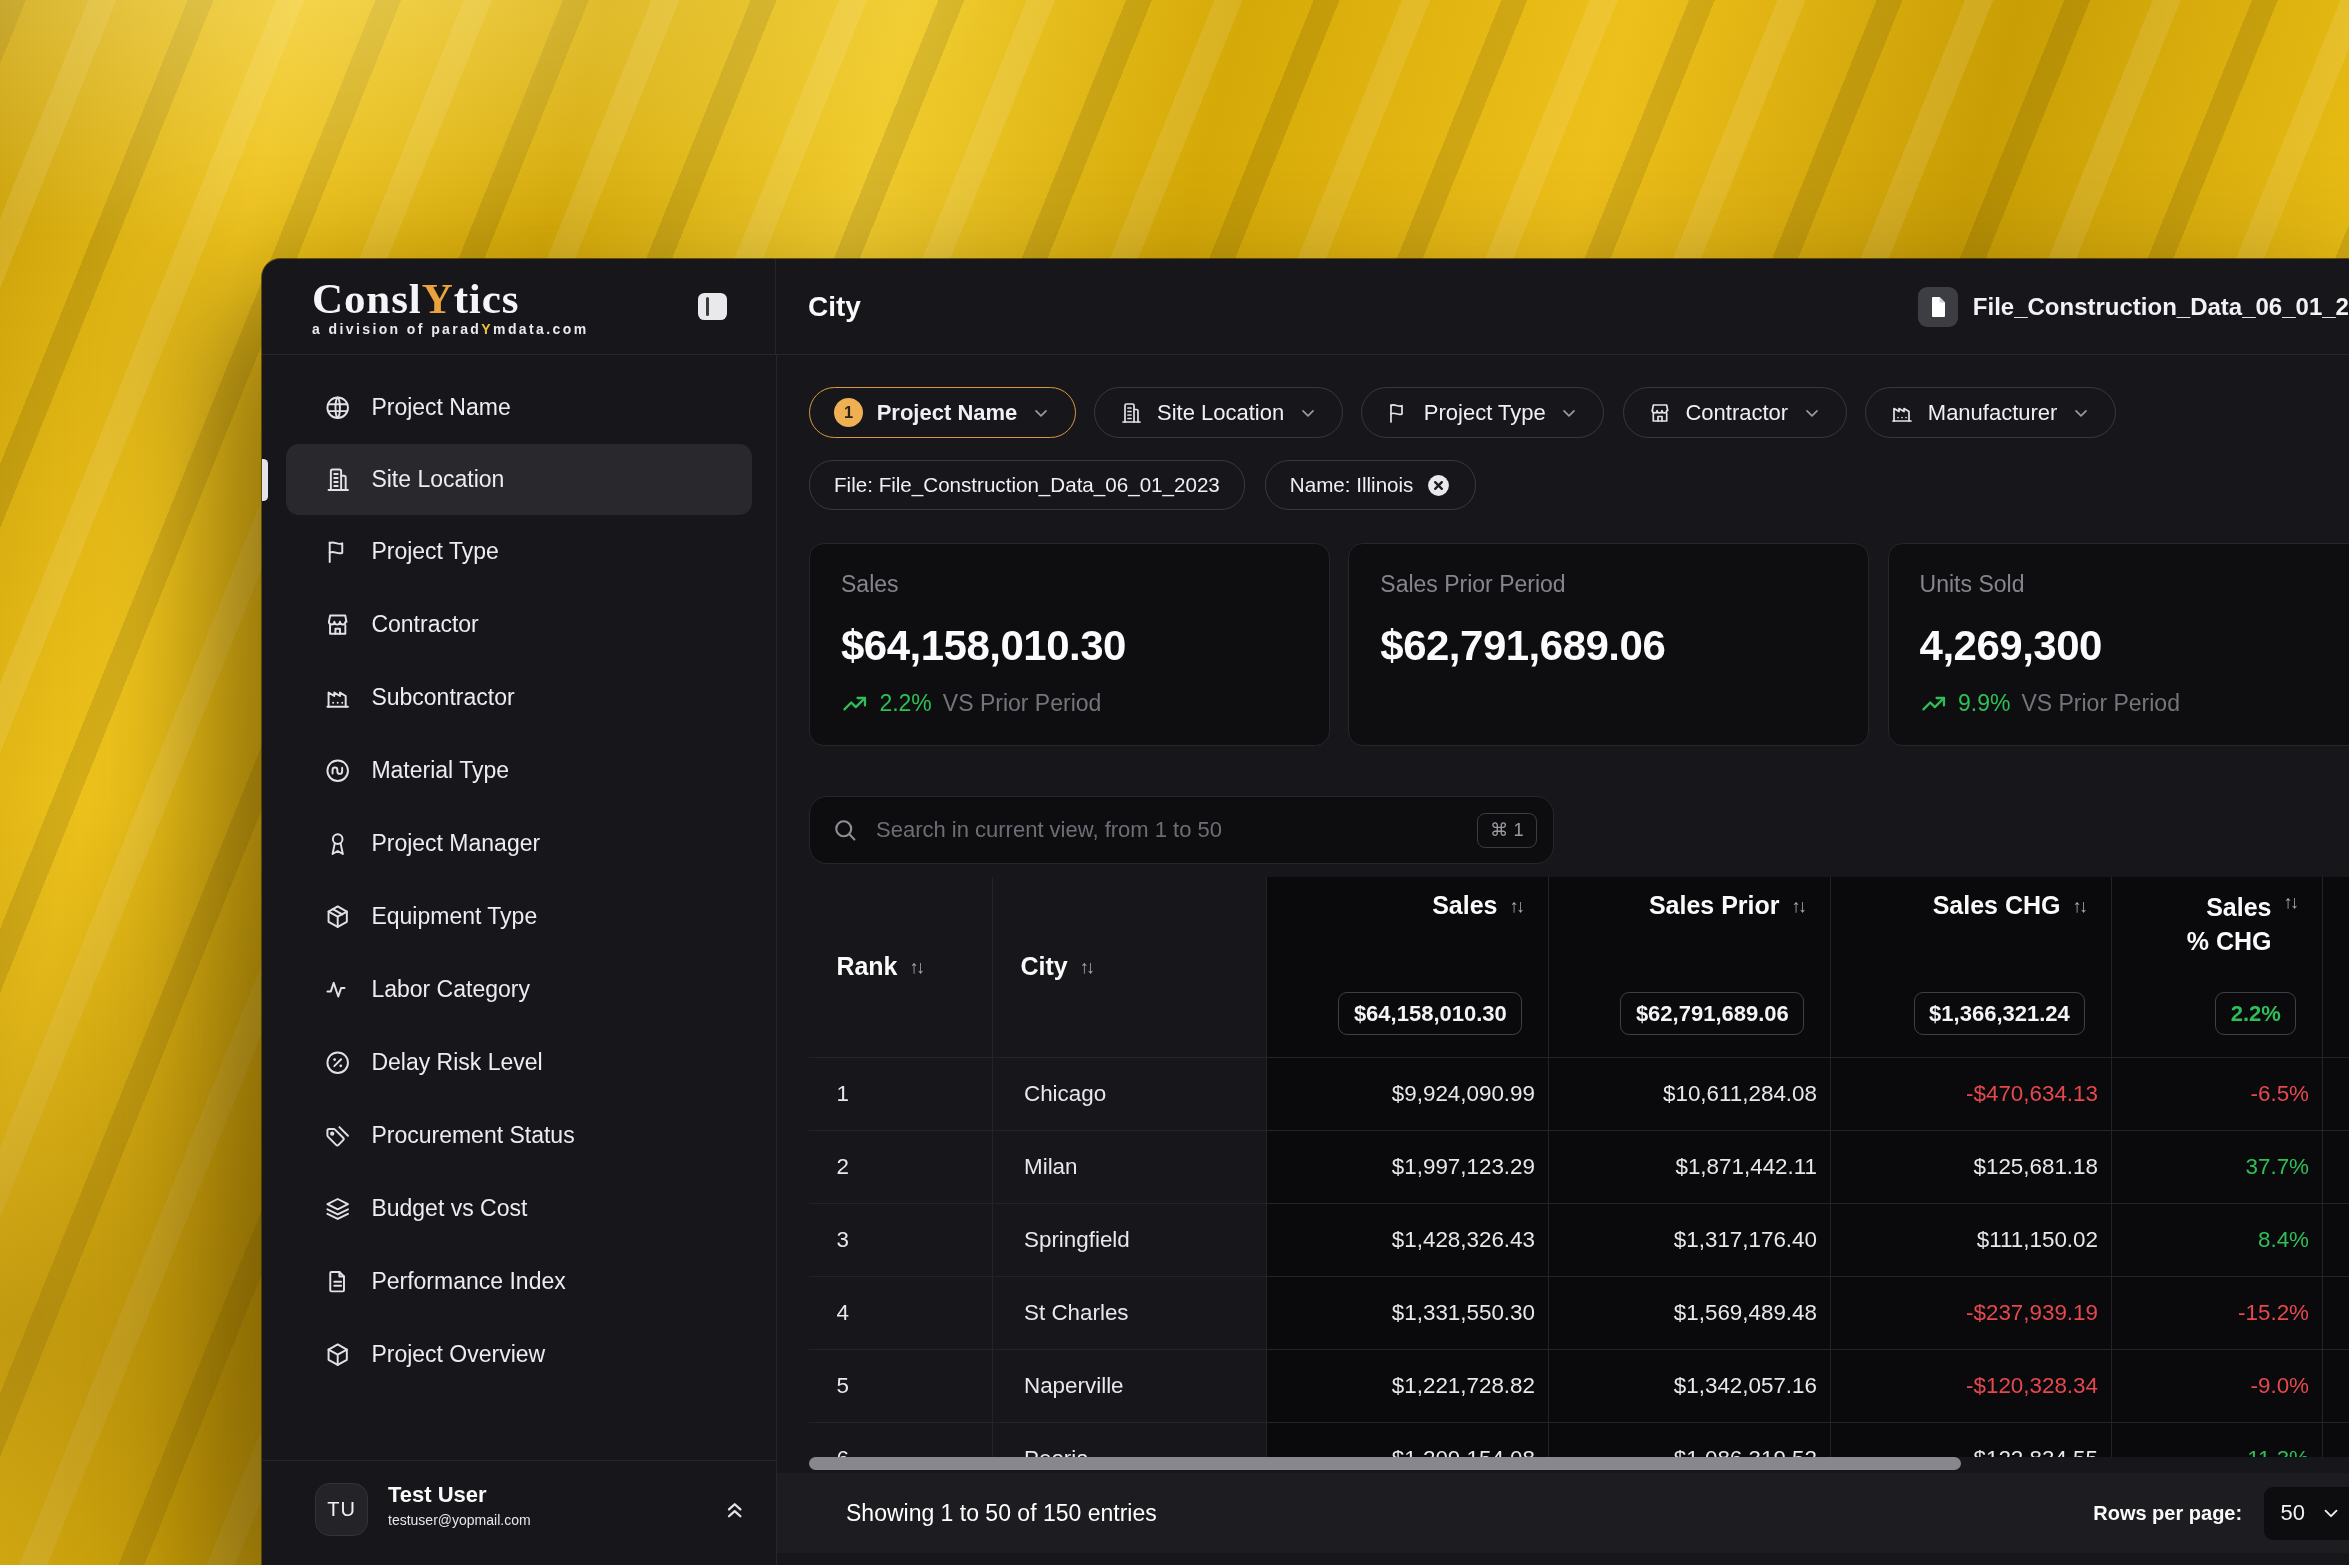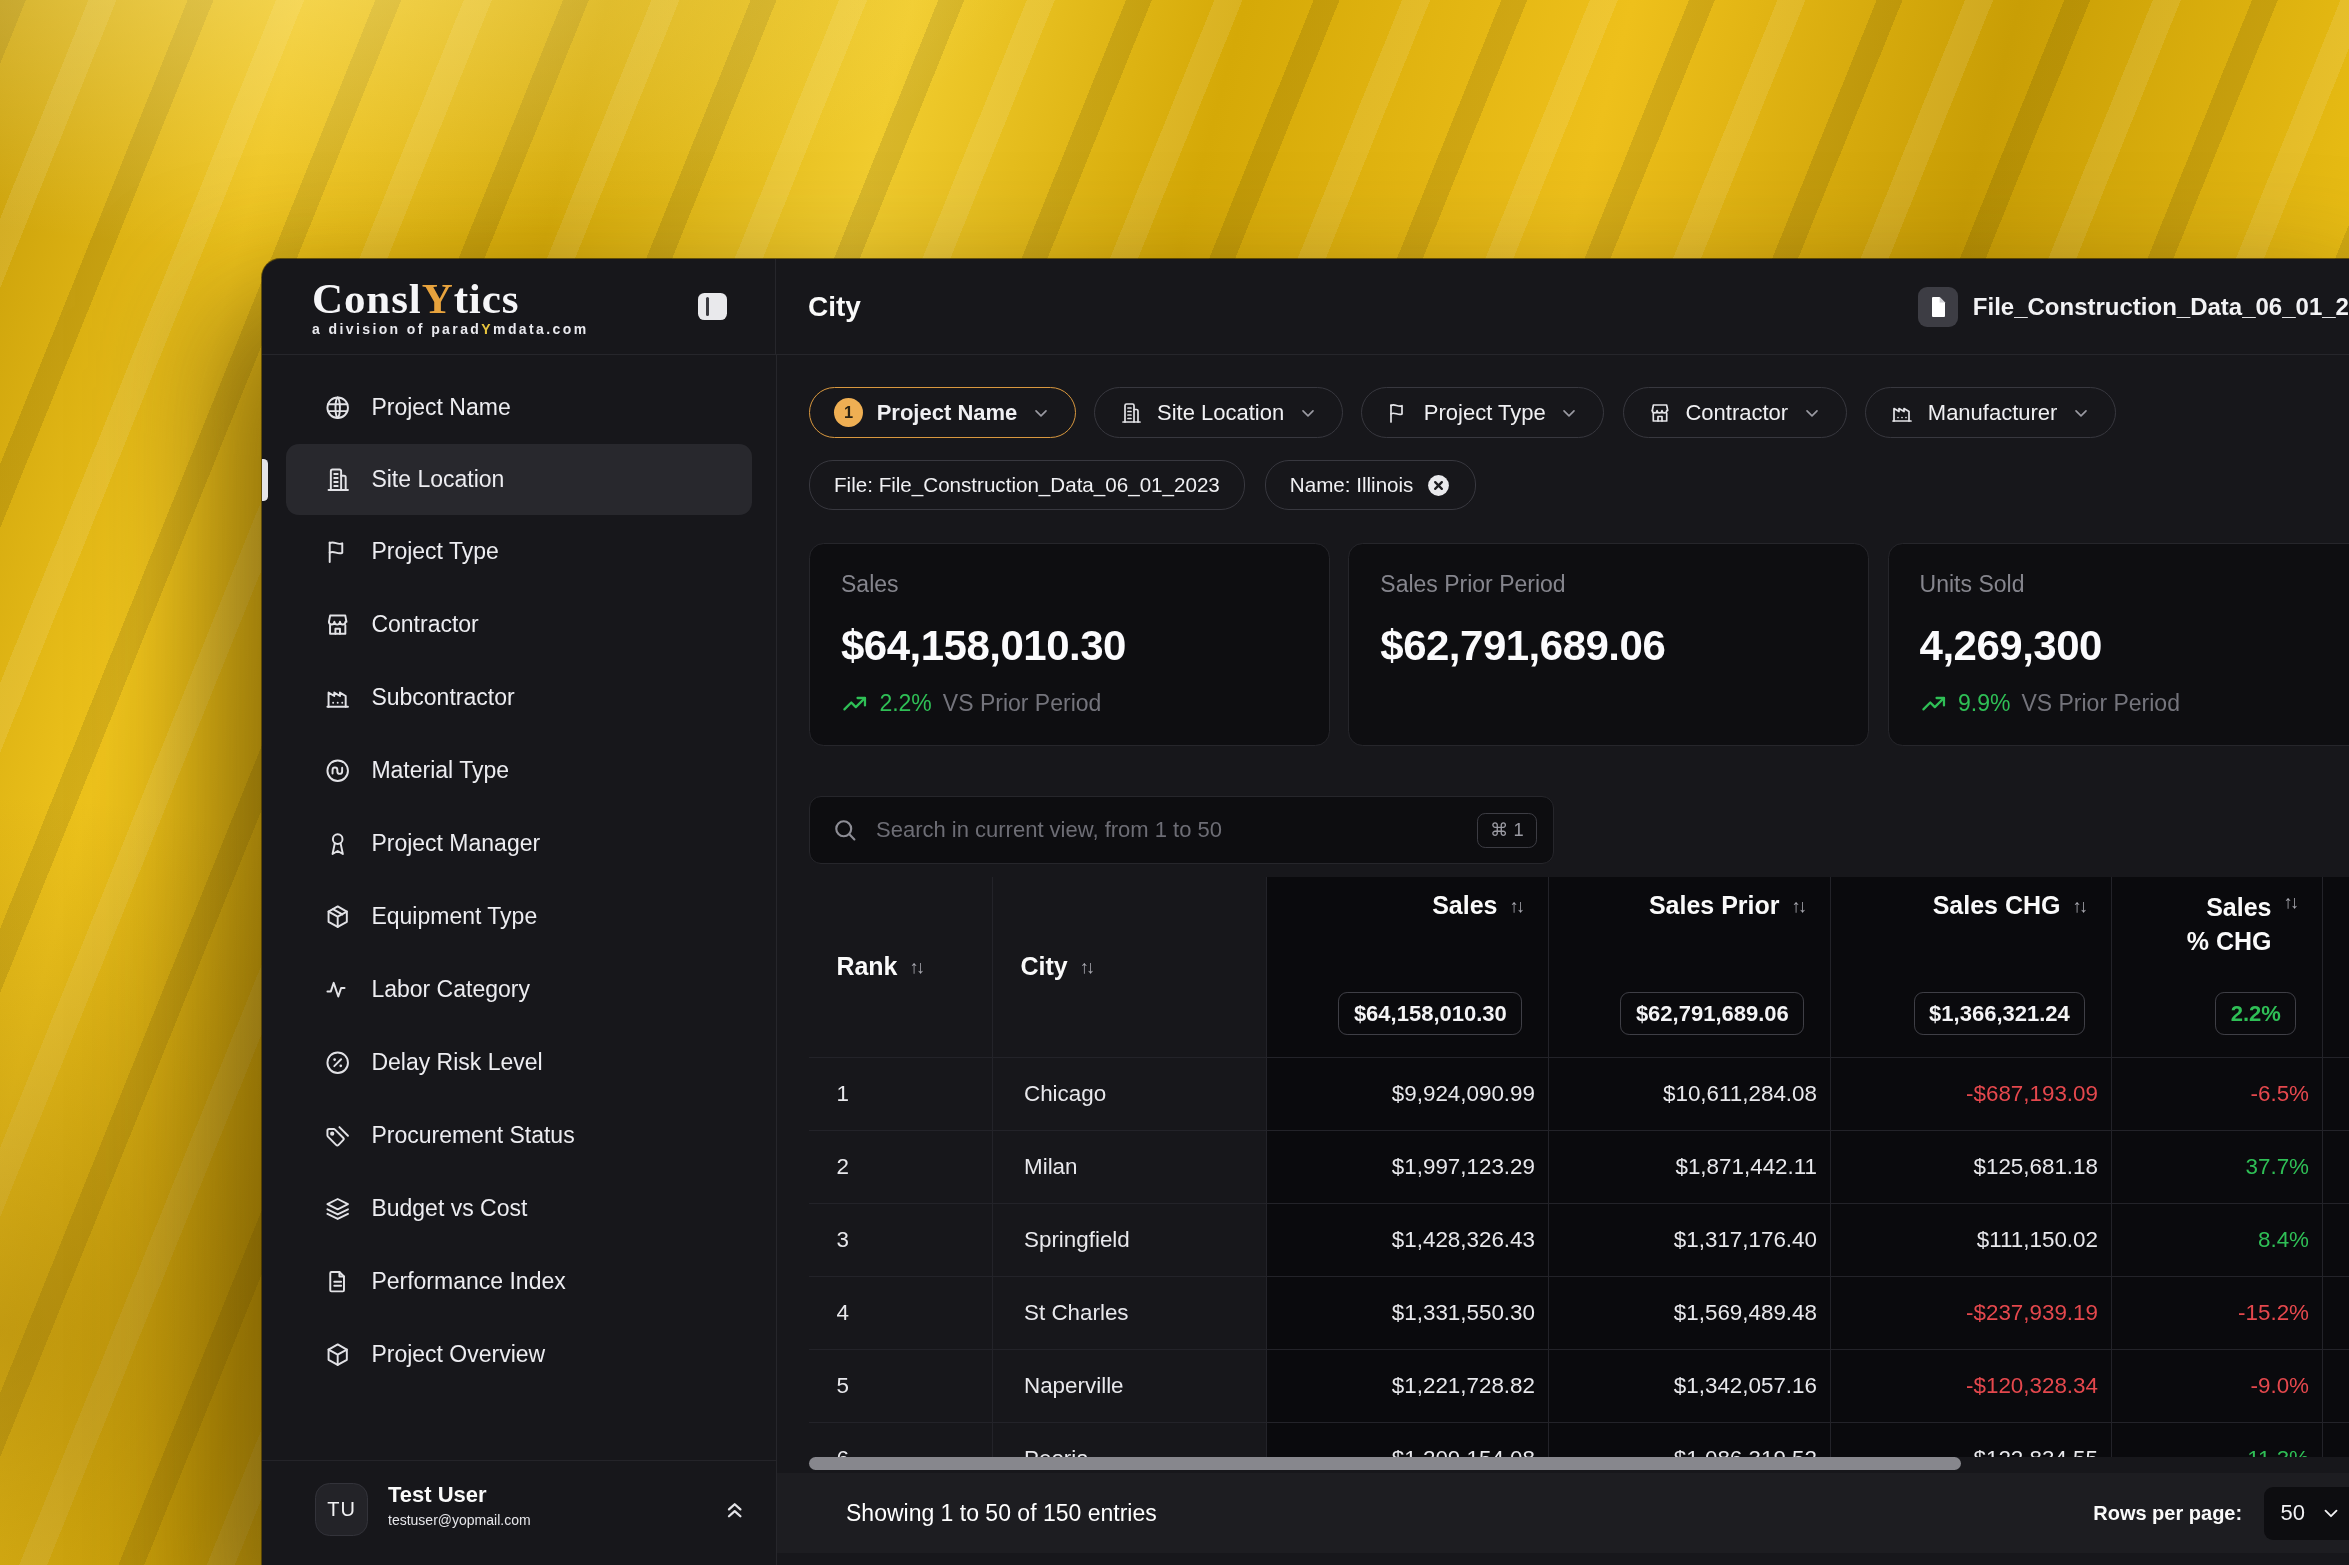--- a/index.html
+++ b/index.html
@@ -65,21 +65,21 @@
   .tag .close{cursor:pointer;display:flex;}
   .kpi-row{margin:33px 0 0 32px;display:flex;gap:18.3px;flex:none;}
   .kpi-card{width:521px;height:203px;background:#0e0e11;border:0.9px solid #26262b;border-radius:14.6px;
     box-sizing:border-box;padding:27.4px 31px;flex:none;display:flex;flex-direction:column;}
   .kpi-label{font-size:23px;color:#85858d;font-weight:500;}
   .kpi-value{font-size:42px;font-weight:700;color:#fbfbfd;margin-top:24px;letter-spacing:-0.5px;}
   .kpi-delta{margin-top:auto;display:flex;align-items:center;gap:11px;font-size:23px;}
   .kpi-delta .pct{color:#2fbf56;font-weight:500;}
   .kpi-delta .note{color:#74747c;}
   .search-row{margin:50px 0 0 32px;flex:none;}
-  .search-box{width:745px;height:68px;background:#0d0d10;border:0.9px solid #26262b;border-radius:12px;
+  .search-box{width:745px;height:68px;background:#0d0d10;border:0.9px solid #26262b;border-radius:18px;
     display:flex;align-items:center;padding:0 16.4px 0 22px;box-sizing:border-box;gap:16.4px;}
   .search-box input{flex:1;background:transparent;border:none;outline:none;color:#d8d8dc;font-size:22px;
     font-family:inherit;}
   .search-box input::placeholder{color:#6d6d75;}
   .search-ic{color:#8d8d95;flex:none;display:flex;}
   .kbd{border:1.4px solid #3c3c43;border-radius:8.2px;padding:5.5px 12px;font-size:18.3px;color:#9a9aa2;flex:none;}
   
   .table{margin:12.8px 0 0 32px;height:580px;overflow:hidden;flex:none;--cols:184px 274px 282px 282px 281px 211px 1fr;}
   .thead,.tr{display:grid;grid-template-columns:var(--cols);}
   .th,.td{border-right:0.9px solid #232329;border-bottom:0.9px solid #232329;box-sizing:border-box;}
@@ -479,21 +479,21 @@
           </div>
           <div class="th dark" style="border-right:none;"></div>
         </div>
         <div class="tbody">
 
             <div class="tr">
               <div class="td c-rank">1</div>
               <div class="td c-city">Chicago</div>
               <div class="td num dark">$9,924,090.99</div>
               <div class="td num dark">$10,611,284.08</div>
-              <div class="td num dark c-chg" data-tone="neg">-$687,193.09</div>
+              <div class="td num dark c-chg" data-tone="neg">-$470,634.13</div>
               <div class="td num dark c-pct" data-tone="neg">-6.5%</div>
               <div class="td dark" style="border-right:none;"></div>
             </div>
 
             <div class="tr">
               <div class="td c-rank">2</div>
               <div class="td c-city">Milan</div>
               <div class="td num dark">$1,997,123.29</div>
               <div class="td num dark">$1,871,442.11</div>
               <div class="td num dark c-chg" data-tone="pos">$125,681.18</div>

